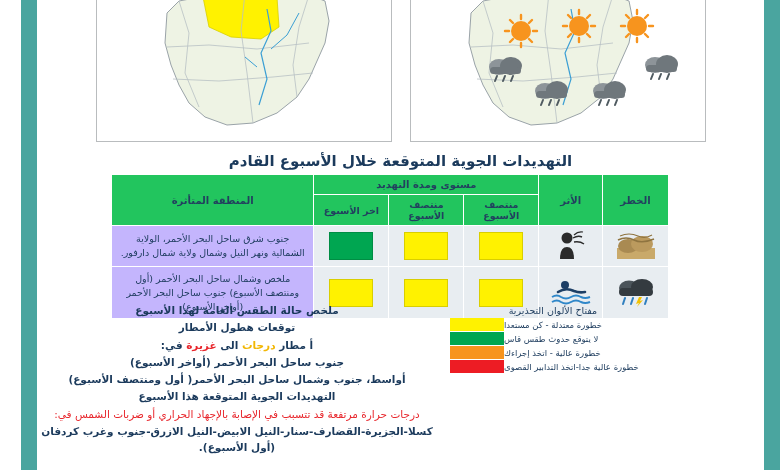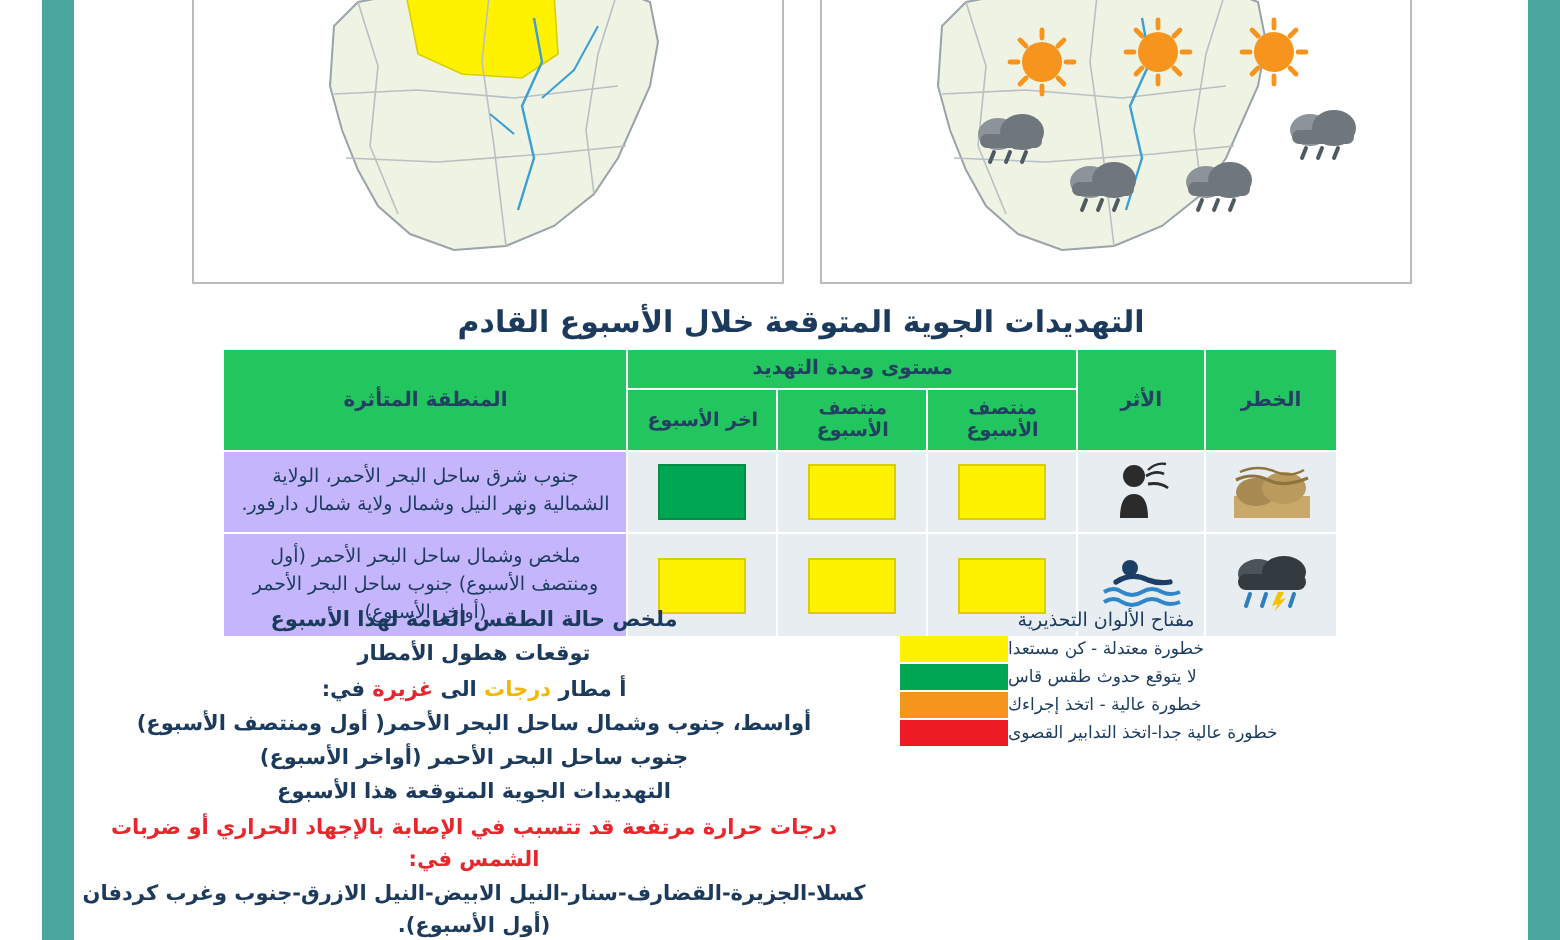--- a/index.html
+++ b/index.html
@@ -176,21 +176,21 @@
     text-align: center;
     font-size: 10.5px;
     line-height: 1.55;
     color: #1b3a5c;
   }
   .summary .hdr { font-weight: bold; }
   .summary .red { color: #e8262c; font-weight: bold; }
   .summary .yellow-t { color: #f2b705; font-weight: bold; }
   .summary p { margin: 0 0 1px 0; }
   .summary .bullet { font-weight: bold; }
-  .summary .red-line { color: #e8262c; font-weight: bold; }
+  .summary .red-line { color: #e8262c; font-weight: normal; }
 </style>
 </head>
 <body>
 
 <div class="page">
   <div class="side-bar left"></div>
   <div class="side-bar right"></div>
 
   <div class="content">
 
@@ -427,22 +427,22 @@
         <div class="legend-label">خطورة عالية جدا-اتخذ التدابير القصوى</div>
       </div>
     </div>
 
     <div class="summary">
       <p class="hdr">ملخص حالة الطقس العامة لهذا الأسبوع</p>
       <p class="hdr">توقعات هطول الأمطار</p>
       <p>
         <span class="bullet">أ مطار </span><span class="yellow-t">درجات</span><span class="bullet"> الى </span><span class="red">غزيرة</span><span class="bullet"> في:</span>
       </p>
+      <p class="hdr">جنوب ساحل البحر الأحمر (أواخر الأسبوع)</p>
       <p class="hdr">أواسط، جنوب وشمال ساحل البحر الأحمر( أول ومنتصف الأسبوع)</p>
-      <p class="hdr">جنوب ساحل البحر الأحمر (أواخر الأسبوع)</p>
       <p class="hdr">التهديدات الجوية المتوقعة هذا الأسبوع</p>
       <p class="red-line">درجات حرارة مرتفعة قد تتسبب في الإصابة بالإجهاد الحراري أو ضربات الشمس في:</p>
       <p class="hdr">كسلا-الجزيرة-القضارف-سنار-النيل الابيض-النيل الازرق-جنوب وغرب كردفان (أول الأسبوع).</p>
 
     </div>
 
   </div>
 </div>
 
 </body></html>

